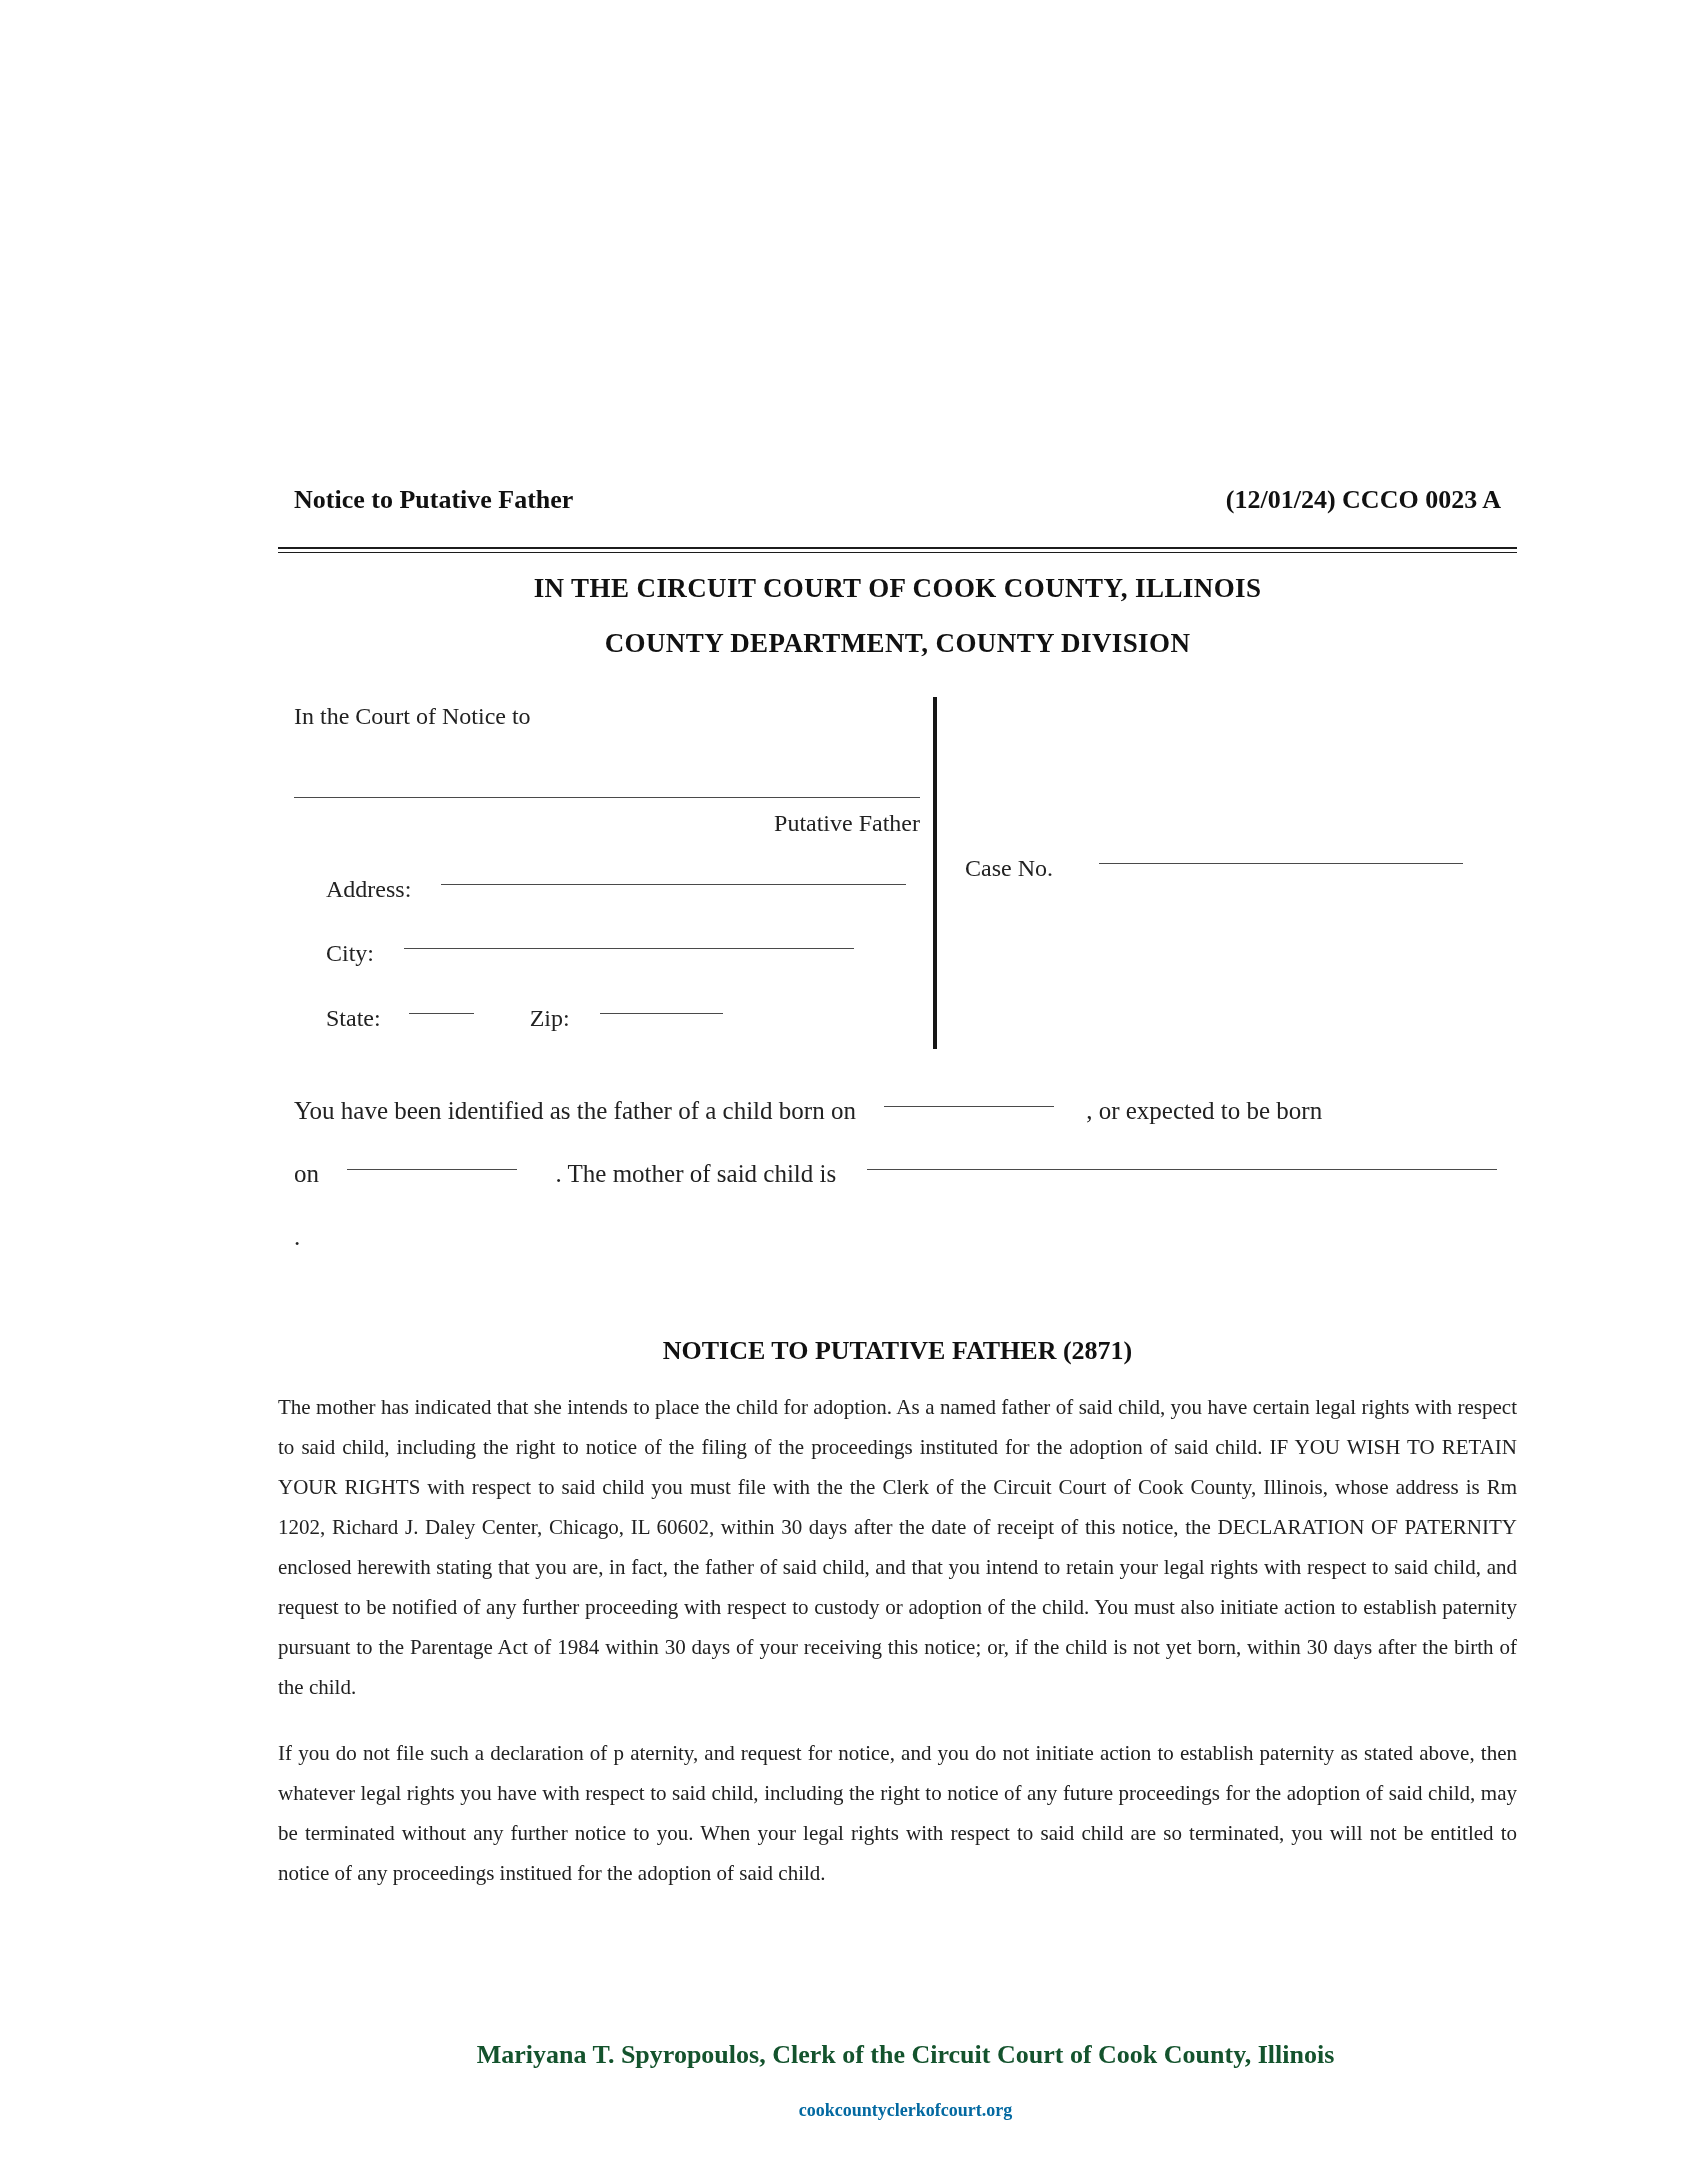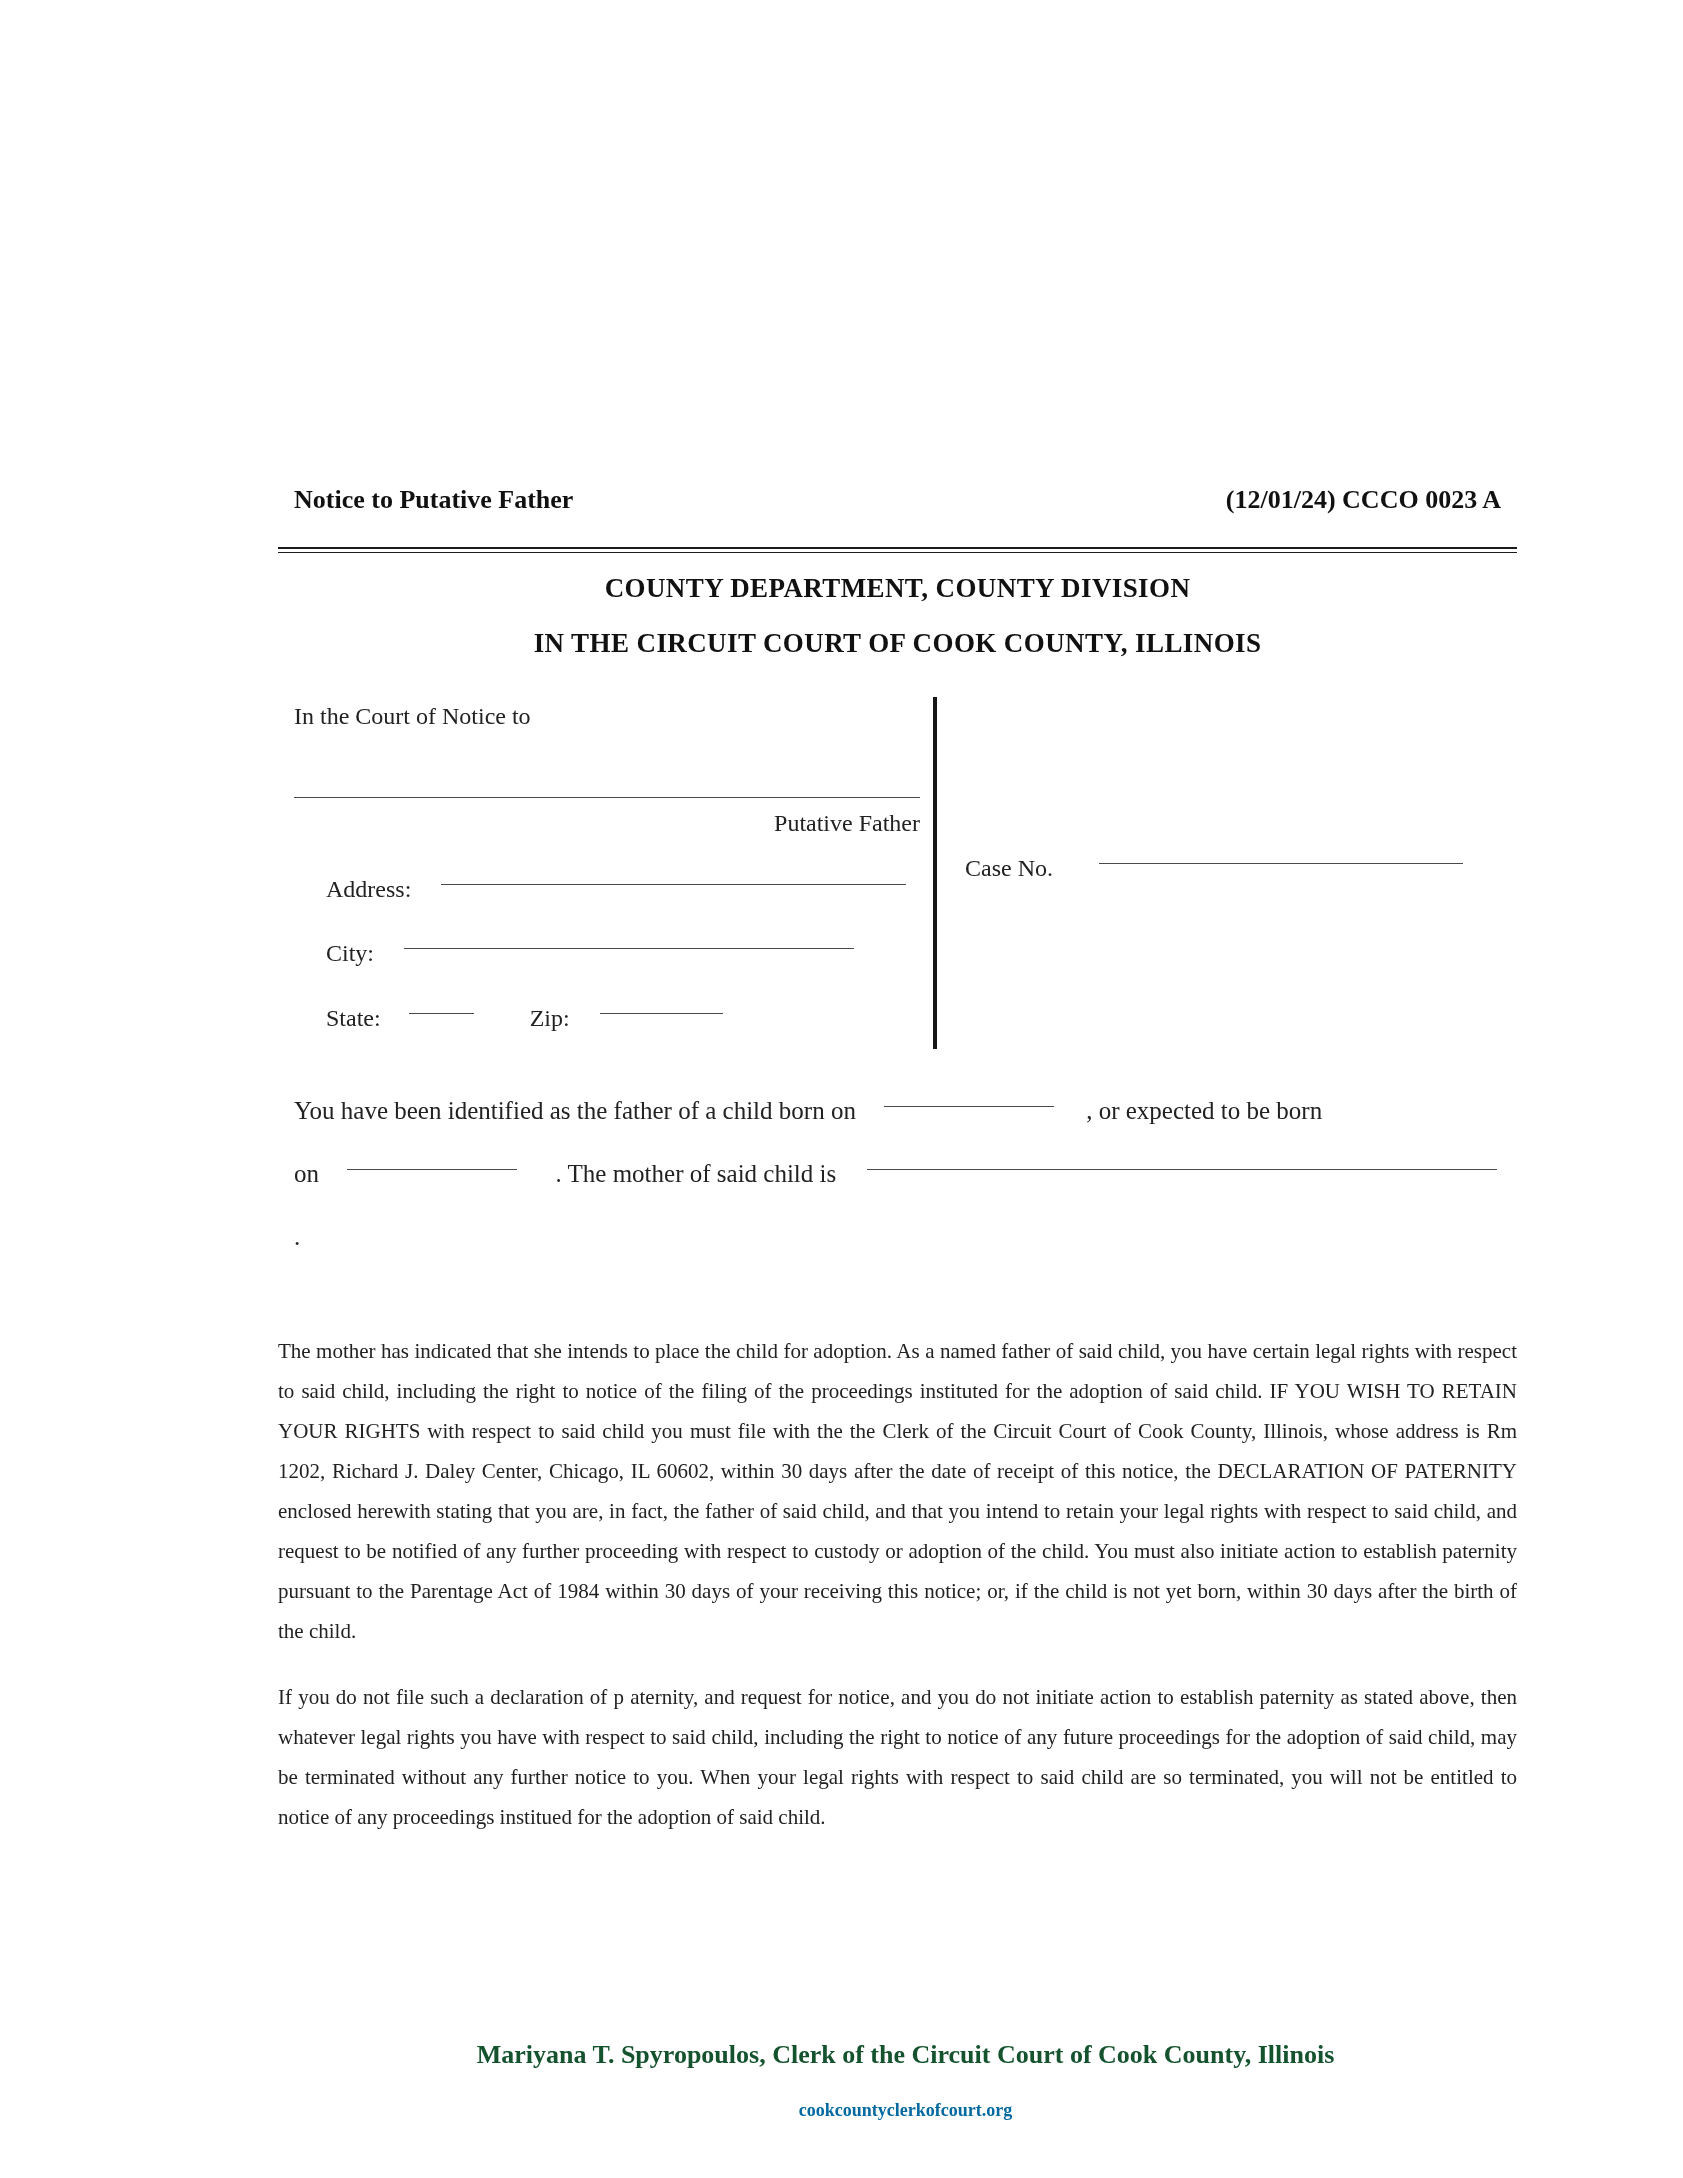--- a/index.html
+++ b/index.html
@@ -134,22 +134,22 @@
 <div class="page">
   <div class="content">
 
     <div class="header-row">
       <span>Notice to Putative Father</span>
       <span>(12/01/24) CCCO 0023 A</span>
     </div>
     <div class="double-rule"></div>
 
     <div class="court-title">
+      <div>IN THE CIRCUIT COURT OF COOK COUNTY, ILLINOIS</div>
       <div>COUNTY DEPARTMENT, COUNTY DIVISION</div>
-      <div>IN THE CIRCUIT COURT OF COOK COUNTY, ILLINOIS</div>
     </div>
 
     <div class="caption">
       <div class="cap-matter">In the Court of Notice to</div>
       <div class="cap-name-blank blank"></div>
       <div class="cap-pf">Putative Father</div>
 
       <div class="cap-row cap-address">
         <span>Address:</span><span class="blank w-address"></span>
       </div>
@@ -171,20 +171,21 @@
       <span>You have been identified as the father of a child born on</span>
       <span class="blank w-date"></span><span>, or expected to be born</span><br>
       <span>on</span>
       <span class="blank w-date"></span>
       <span>.  The mother of said child is</span>
       <span class="blank w-mother"></span>
       <span>.</span>
     </div>
 
     <div class="notice-head">
+      <div>NOTICE TO PUTATIVE FATHER (2871)</div>
     </div>
 
     <p class="body-para">The mother has indicated that she intends to place the child for adoption.  As a named father of said child, you have certain legal rights with respect to said child, including the right to notice of the filing of the proceedings instituted for the adoption of said child.  IF YOU WISH TO RETAIN YOUR RIGHTS with respect to said child you must file with the the Clerk of the Circuit Court of Cook County, Illinois, whose address is Rm 1202, Richard J. Daley Center, Chicago, IL 60602, within 30 days after the date of receipt of this notice, the DECLARATION OF PATERNITY enclosed herewith stating that you are, in fact, the father of said child, and that you intend to retain your legal rights with respect to said child, and request to be notified of any further proceeding with respect to custody or adoption of the child.  You must also initiate action to establish paternity pursuant to the Parentage Act of 1984 within 30 days of your receiving this notice; or, if the child is not yet born, within 30 days after the birth of the child.</p>
     <p class="body-para para2">If you do not file such a declaration of p aternity, and request for notice, and you do not initiate action to establish paternity as stated above, then whatever legal rights you have with respect to said child, including the right to notice of any future proceedings for the adoption of said child, may be terminated without any further notice to you.  When your legal rights with respect to said child are so terminated, you will not be entitled to notice of any proceedings institued for the adoption of said child.</p>
 
   </div>
 
   <div class="footer">
     <div class="f1">Mariyana T. Spyropoulos, Clerk of the Circuit Court of Cook County, Illinois</div>
     <div class="f2">cookcountyclerkofcourt.org</div>

